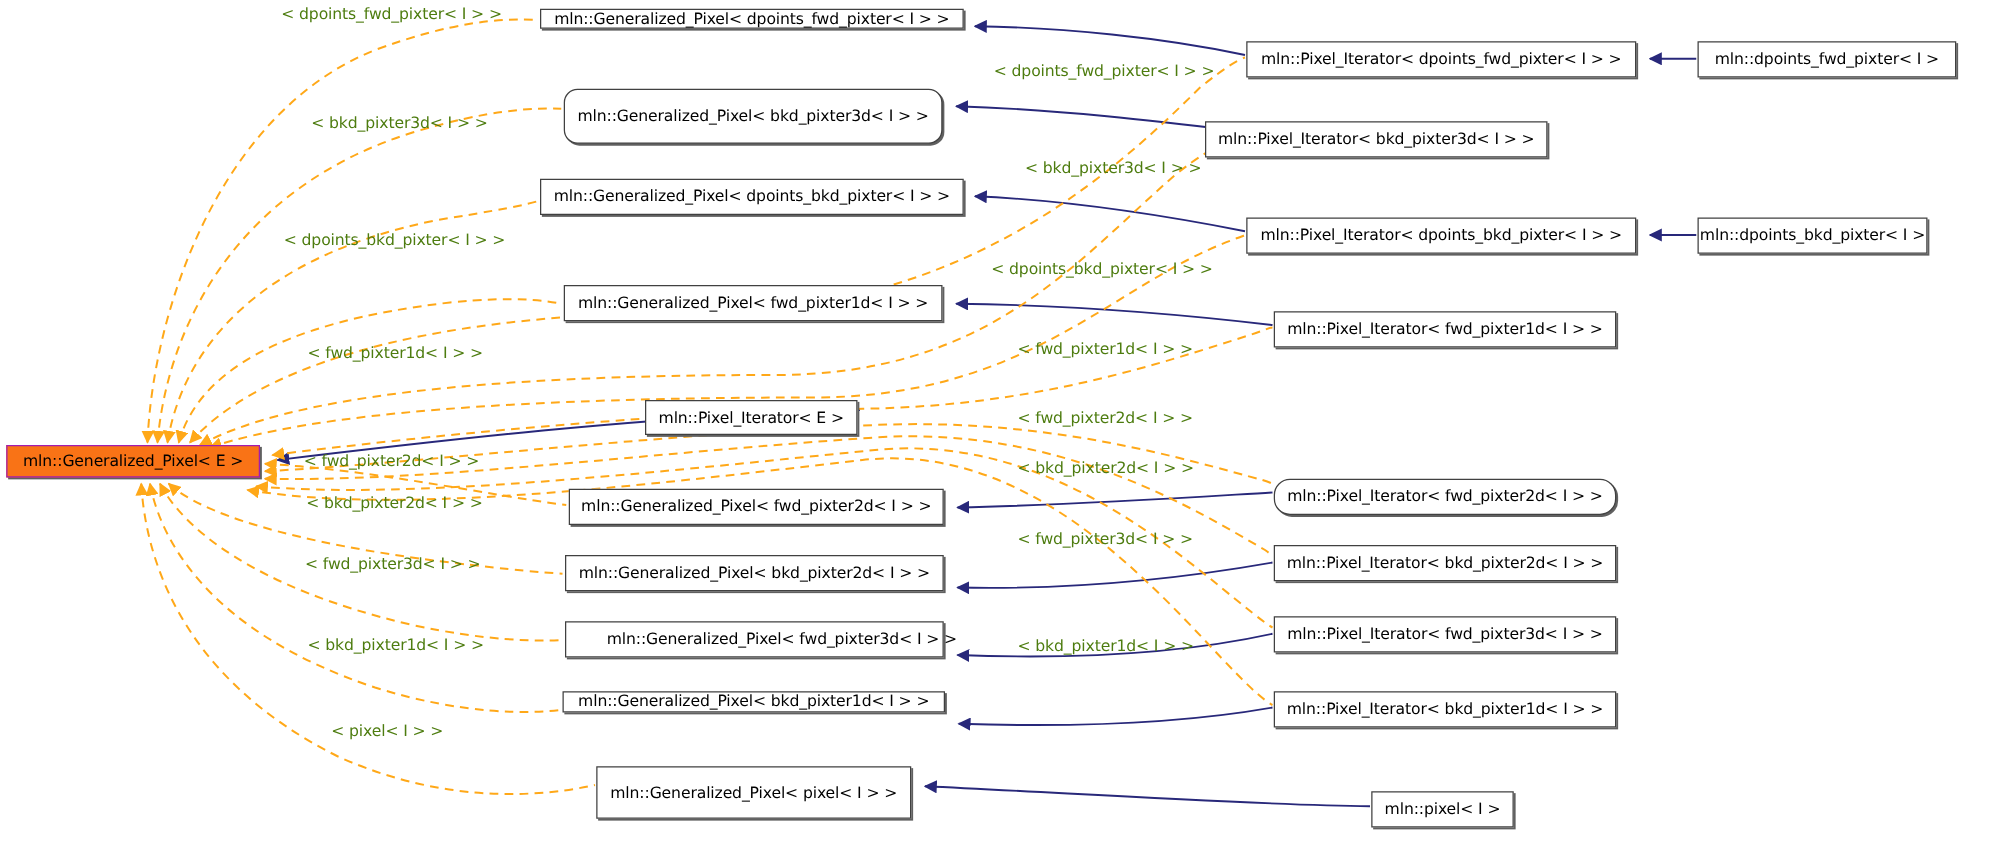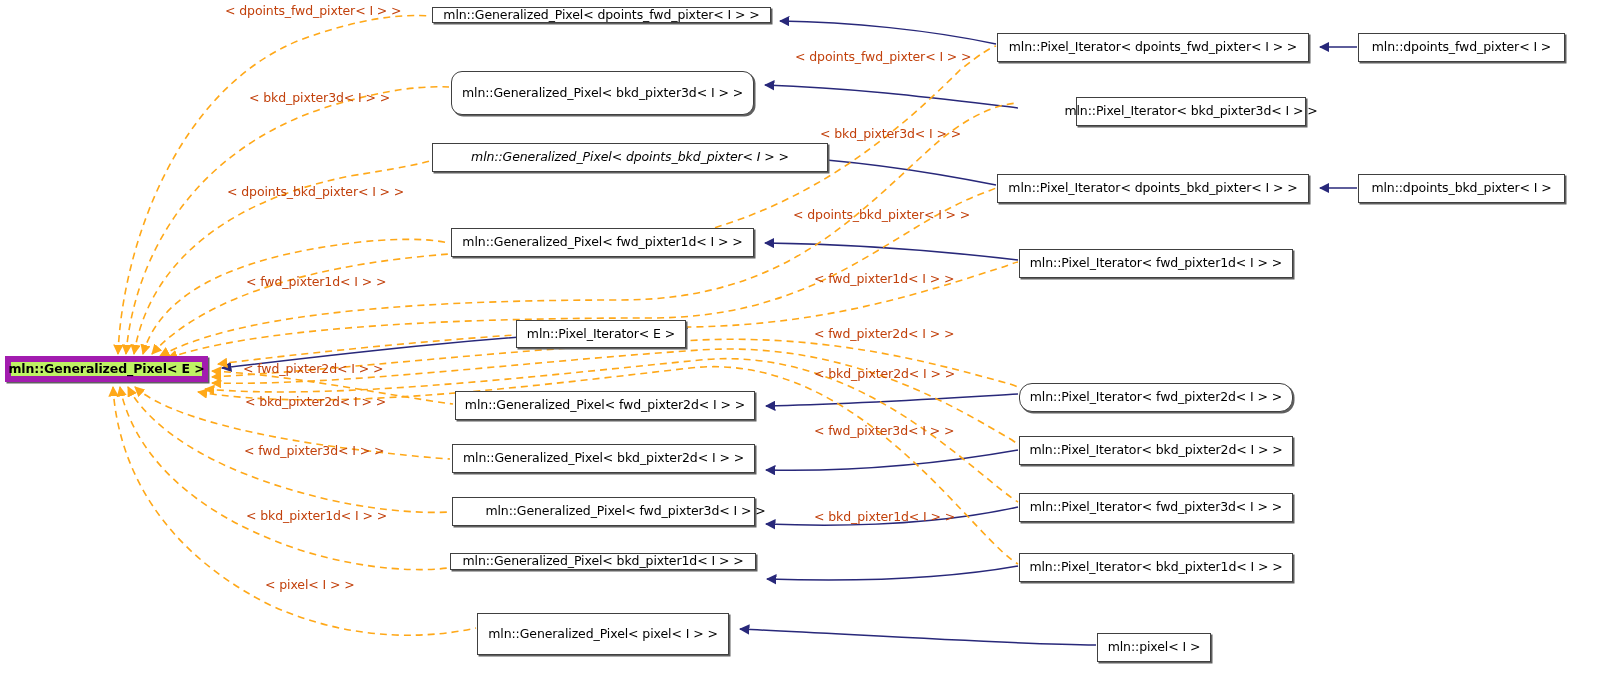--- a/index.html
+++ b/index.html
@@ -32,28 +32,27 @@
     font-size: 12.5px;
     line-height: 1;
     display: flex;
     align-items: center;
     justify-content: center;
     white-space: nowrap;
     letter-spacing: -0.1px;
     box-shadow: 1.5px 1.5px 0 0 #606060;
   }
   .node.root {
-    background: #bef264;
-    border: 6px solid #a21caf;
-    font-weight: bold;
+    background: #f97316;
+    border: 1px solid #a21caf;
   }
   .edge-label {
     position: absolute;
     font-size: 12.5px;
-    color: #c2410c;
+    color: #4d7c0f;
     white-space: nowrap;
     line-height: 1;
     letter-spacing: -0.1px;
     background: transparent;
   }
 </style>
 </head>
 <body>
 
 <div id="diagram">
@@ -99,38 +98,38 @@
         <path d="M 212 383 C 340 386, 520 362, 700 350 C 850 340, 960 410, 1012 440 C 1016 443, 1018 444, 1018 444" fill="none" stroke="#ffa818" stroke-width="1.6" stroke-dasharray="7,5" marker-start="url(#arrow-orange)"></path>
         <path d="M 205 389 C 330 400, 520 378, 700 360 C 850 345, 960 460, 1012 498 C 1016 501, 1018 502, 1018 502" fill="none" stroke="#ffa818" stroke-width="1.6" stroke-dasharray="7,5" marker-start="url(#arrow-orange)"></path>
         <path d="M 198 392 C 320 412, 500 390, 690 368 C 850 350, 960 520, 1012 560 C 1016 563, 1018 564, 1018 564" fill="none" stroke="#ffa818" stroke-width="1.6" stroke-dasharray="7,5" marker-start="url(#arrow-orange)"></path>
       </g>
   </svg>
 
   <div id="nodes-layer">
       <div class="node root" style="left: 5px; top: 356px; width: 203px; height: 26px;">mln::Generalized_Pixel&lt; E &gt;</div>
       <div class="node" style="left: 432px; top: 7px; width: 339px; height: 16px;">mln::Generalized_Pixel&lt; dpoints_fwd_pixter&lt; I &gt; &gt;</div>
       <div class="node" style="left: 451px; top: 71px; width: 303px; height: 44px; border-radius: 11px;">mln::Generalized_Pixel&lt; bkd_pixter3d&lt; I &gt; &gt;</div>
-      <div class="node" style="left: 432px; top: 143px; width: 396px; height: 29px; font-style: italic;">mln::Generalized_Pixel&lt; dpoints_bkd_pixter&lt; I &gt; &gt;</div>
+      <div class="node" style="left: 432px; top: 143px; width: 339px; height: 29px;">mln::Generalized_Pixel&lt; dpoints_bkd_pixter&lt; I &gt; &gt;</div>
       <div class="node" style="left: 451px; top: 228px; width: 303px; height: 29px;">mln::Generalized_Pixel&lt; fwd_pixter1d&lt; I &gt; &gt;</div>
       <div class="node" style="left: 516px; top: 320px; width: 170px; height: 28px;">mln::Pixel_Iterator&lt; E &gt;</div>
       <div class="node" style="left: 455px; top: 391px; width: 300px; height: 29px;">mln::Generalized_Pixel&lt; fwd_pixter2d&lt; I &gt; &gt;</div>
       <div class="node" style="left: 452px; top: 444px; width: 303px; height: 29px;">mln::Generalized_Pixel&lt; bkd_pixter2d&lt; I &gt; &gt;</div>
       <div class="node" style="left: 452px; top: 497px; width: 303px; height: 29px; padding-left: 44px;">mln::Generalized_Pixel&lt; fwd_pixter3d&lt; I &gt; &gt;</div>
       <div class="node" style="left: 450px; top: 553px; width: 306px; height: 17px;">mln::Generalized_Pixel&lt; bkd_pixter1d&lt; I &gt; &gt;</div>
       <div class="node" style="left: 477px; top: 613px; width: 252px; height: 42px;">mln::Generalized_Pixel&lt; pixel&lt; I &gt; &gt;</div>
       <div class="node" style="left: 997px; top: 33px; width: 312px; height: 29px;">mln::Pixel_Iterator&lt; dpoints_fwd_pixter&lt; I &gt; &gt;</div>
-      <div class="node" style="left: 1076px; top: 97px; width: 230px; height: 29px;">mln::Pixel_Iterator&lt; bkd_pixter3d&lt; I &gt; &gt;</div>
+      <div class="node" style="left: 964px; top: 97px; width: 274px; height: 29px;">mln::Pixel_Iterator&lt; bkd_pixter3d&lt; I &gt; &gt;</div>
       <div class="node" style="left: 997px; top: 174px; width: 312px; height: 29px;">mln::Pixel_Iterator&lt; dpoints_bkd_pixter&lt; I &gt; &gt;</div>
       <div class="node" style="left: 1019px; top: 249px; width: 274px; height: 29px;">mln::Pixel_Iterator&lt; fwd_pixter1d&lt; I &gt; &gt;</div>
       <div class="node" style="left: 1019px; top: 383px; width: 274px; height: 29px; border-radius: 13px;">mln::Pixel_Iterator&lt; fwd_pixter2d&lt; I &gt; &gt;</div>
       <div class="node" style="left: 1019px; top: 436px; width: 274px; height: 29px;">mln::Pixel_Iterator&lt; bkd_pixter2d&lt; I &gt; &gt;</div>
       <div class="node" style="left: 1019px; top: 493px; width: 274px; height: 29px;">mln::Pixel_Iterator&lt; fwd_pixter3d&lt; I &gt; &gt;</div>
       <div class="node" style="left: 1019px; top: 553px; width: 274px; height: 29px;">mln::Pixel_Iterator&lt; bkd_pixter1d&lt; I &gt; &gt;</div>
       <div class="node" style="left: 1358px; top: 33px; width: 207px; height: 29px;">mln::dpoints_fwd_pixter&lt; I &gt;</div>
-      <div class="node" style="left: 1358px; top: 174px; width: 207px; height: 29px;">mln::dpoints_bkd_pixter&lt; I &gt;</div>
+      <div class="node" style="left: 1358px; top: 174px; width: 184px; height: 29px;">mln::dpoints_bkd_pixter&lt; I &gt;</div>
       <div class="node" style="left: 1097px; top: 633px; width: 114px; height: 29px;">mln::pixel&lt; I &gt;</div>
     </div>
   <div id="labels-layer">
       <div class="edge-label" style="left: 225px; top: 5px;">&lt; dpoints_fwd_pixter&lt; I &gt; &gt;</div>
       <div class="edge-label" style="left: 249px; top: 92px;">&lt; bkd_pixter3d&lt; I &gt; &gt;</div>
       <div class="edge-label" style="left: 227px; top: 186px;">&lt; dpoints_bkd_pixter&lt; I &gt; &gt;</div>
       <div class="edge-label" style="left: 246px; top: 276px;">&lt; fwd_pixter1d&lt; I &gt; &gt;</div>
       <div class="edge-label" style="left: 243px; top: 363px;">&lt; fwd_pixter2d&lt; I &gt; &gt;</div>
       <div class="edge-label" style="left: 245px; top: 396px;">&lt; bkd_pixter2d&lt; I &gt; &gt;</div>
       <div class="edge-label" style="left: 244px; top: 445px;">&lt; fwd_pixter3d&lt; I &gt; &gt;</div>

